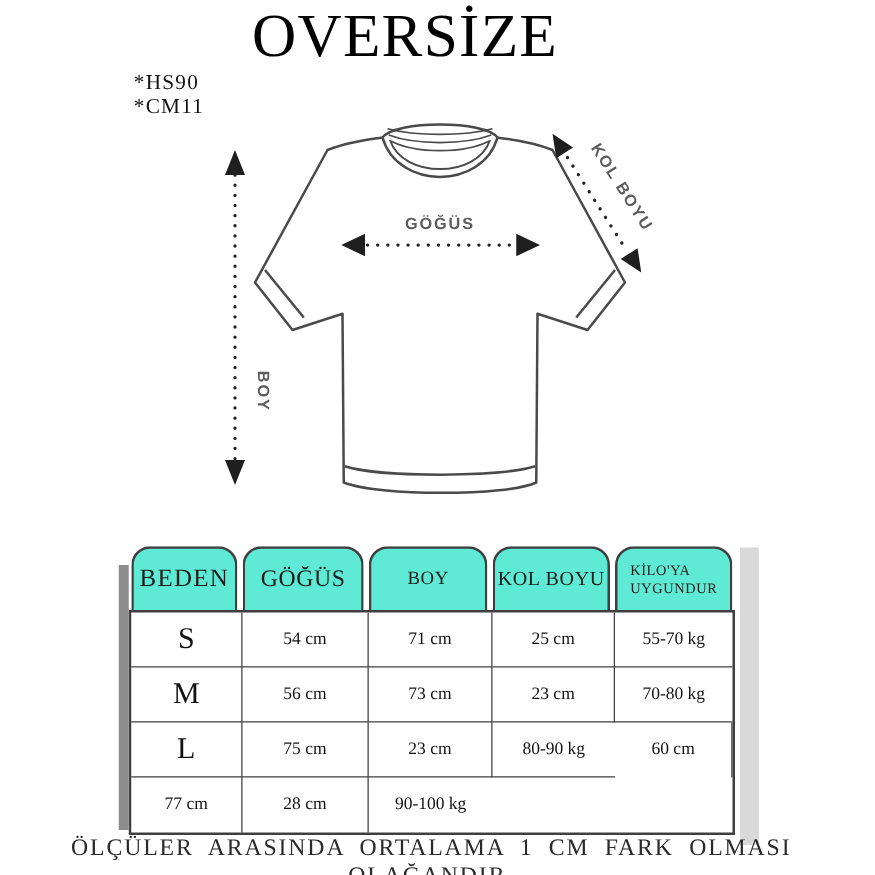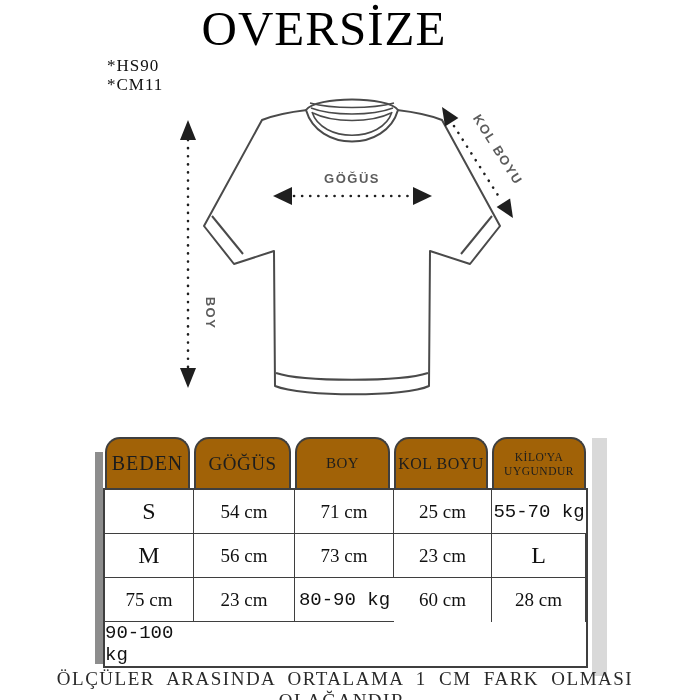--- a/index.html
+++ b/index.html
@@ -32,43 +32,43 @@
   .shadow-right{position:absolute;left:592px;top:438px;width:15px;height:238px;background:#d9d9d9;}
   .size-table{position:absolute;left:103px;top:437px;width:485px;}
   .header-row{display:flex;height:51px;}
   .header-cell{box-sizing:border-box;height:51px;}
   .hc-0{width:89px;} .hc-1{width:101px;} .hc-2{width:99px;} .hc-3{width:98px;} .hc-4{width:98px;}
   .tab{
     box-sizing:border-box;height:100%;margin:0 2px;
     border:2px solid #3f3f3f;border-bottom:none;
     border-radius:15px 15px 0 0;
     display:flex;align-items:center;justify-content:center;
-    text-align:center;background:#a16207;
+    text-align:left;background:#5eead4;
   }
   .tab.t0{font-size:20px;letter-spacing:1px;}
   .tab.t1{font-size:19px;letter-spacing:0.5px;}
   .tab.t2{font-size:15px;letter-spacing:0.5px;}
   .tab.t3{font-size:16px;letter-spacing:0.5px;}
   .tab.t4{font-size:11.5px;letter-spacing:0.5px;line-height:14px;padding:0 26px;}
   .data-grid{
     display:grid;
     grid-template-columns:89px 101px 99px 98px 94px;
     grid-auto-rows:44px;
     border:2px solid #3f3f3f;
     background:#fff;
   }
   .cell{
     box-sizing:border-box;
     border-right:1.6px solid #3f3f3f;
     border-bottom:1.6px solid #3f3f3f;
     display:flex;align-items:center;justify-content:center;
-    font-size:19px;color:#111;
+    font-size:14px;color:#111;
   }
   .cell.size{font-size:24px;}
-  .cell.last-col{border-right:none;font-family:Liberation Mono, monospace;}
+  .cell.last-col{border-right:none;}
   .cell.last-row{border-bottom:none;}
   
   .footnote{
     position:absolute;left:0;top:668px;width:690px;
     text-align:center;
     font-size:19px;letter-spacing:1.5px;word-spacing:6px;color:#2a2a2a;
   }
 </style>
 </head>
 <body>
@@ -156,25 +156,27 @@
     <div class="cell size">S</div>
     <div class="cell">54 cm</div>
     <div class="cell">71 cm</div>
     <div class="cell">25 cm</div>
     <div class="cell last-col">55-70 kg</div>
 
     <div class="cell size">M</div>
     <div class="cell">56 cm</div>
     <div class="cell">73 cm</div>
     <div class="cell">23 cm</div>
+    <div class="cell last-col">70-80 kg</div>
 
     <div class="cell size">L</div>
     <div class="cell">75 cm</div>
     <div class="cell">23 cm</div>
     <div class="cell last-col">80-90 kg</div>
 
     <div class="cell last-row">60 cm</div>
+    <div class="cell last-row">77 cm</div>
     <div class="cell last-row">28 cm</div>
     <div class="cell last-col last-row">90-100 kg</div>
   </div>
 </div>
 
 <div class="footnote">ÖLÇÜLER ARASINDA ORTALAMA 1 CM FARK OLMASI OLAĞANDIR.</div>
 
 </body></html>

